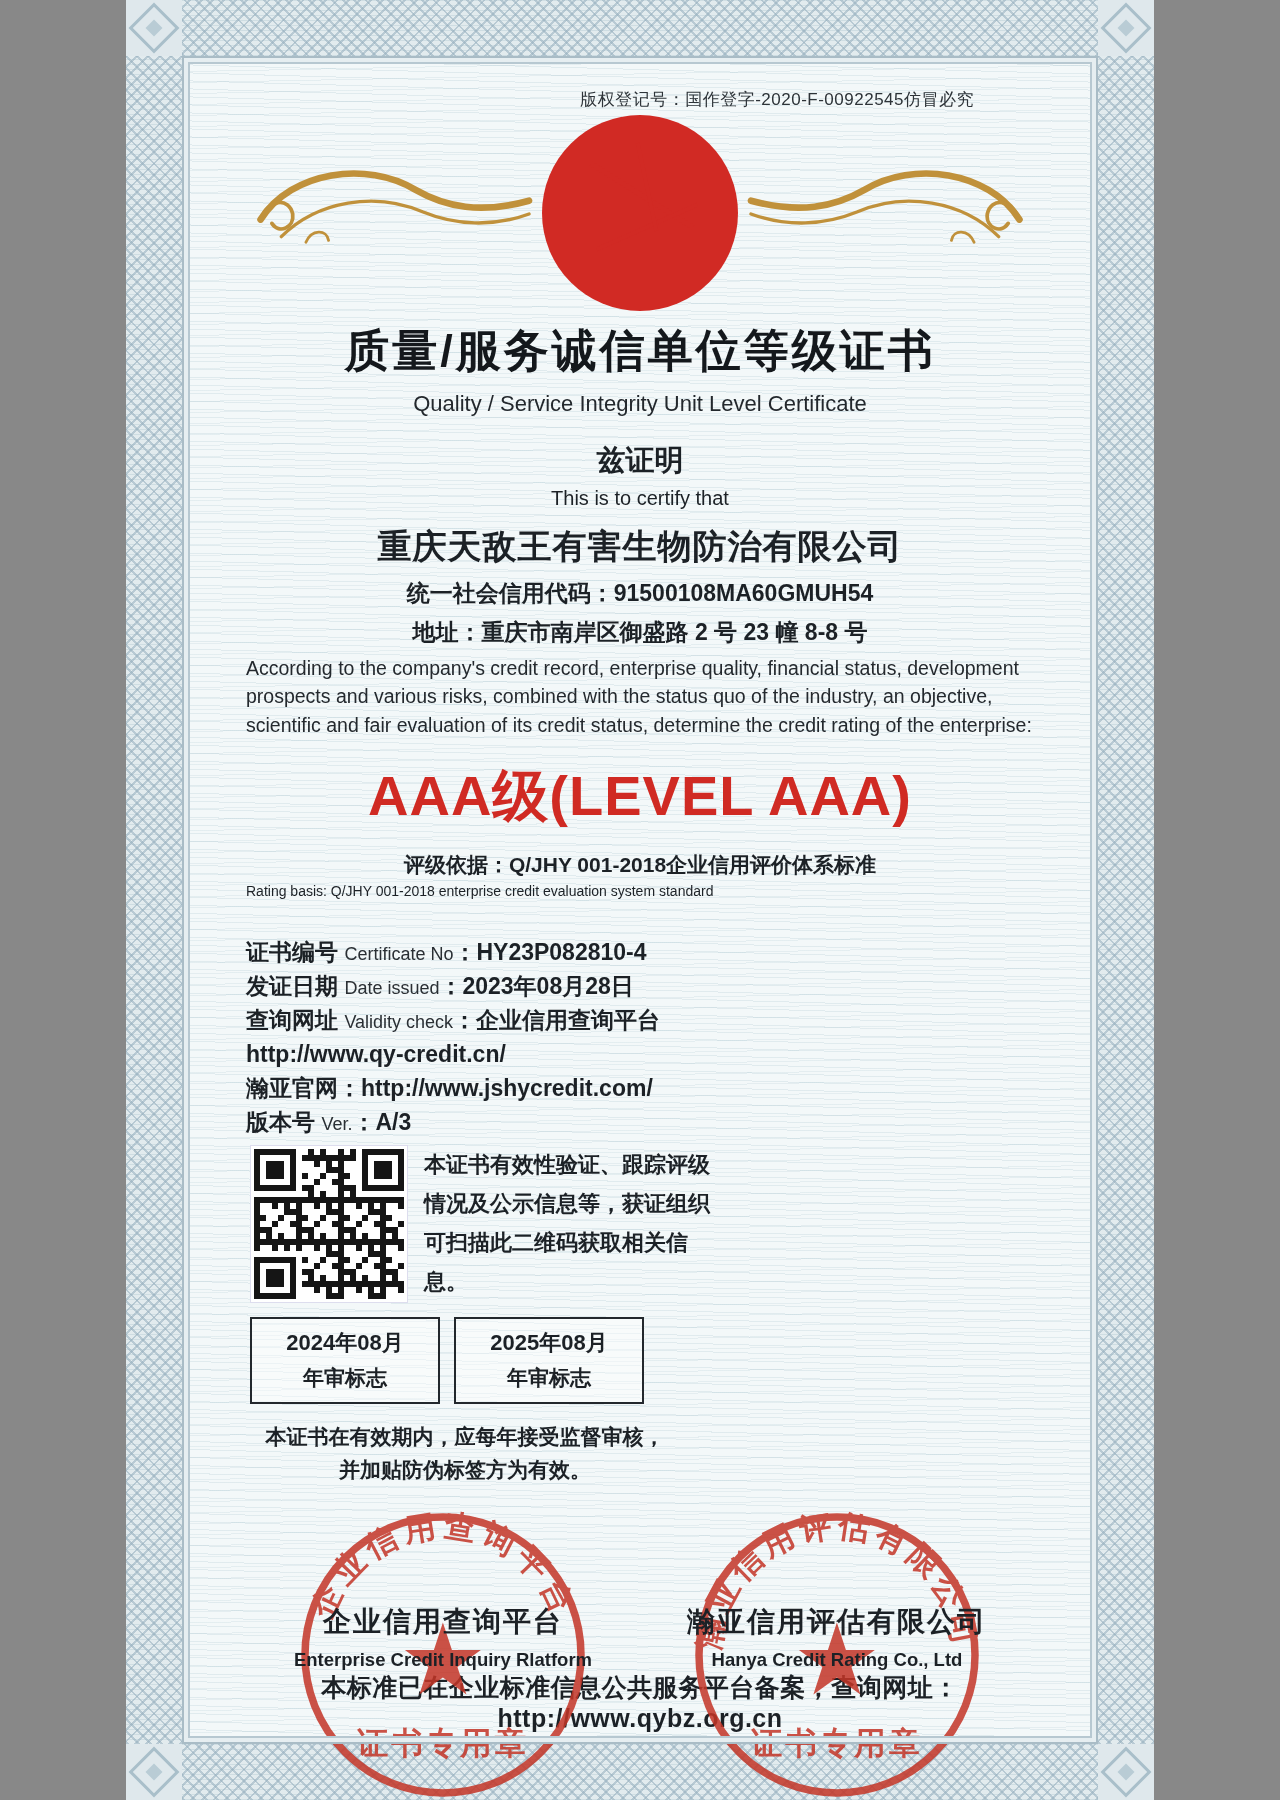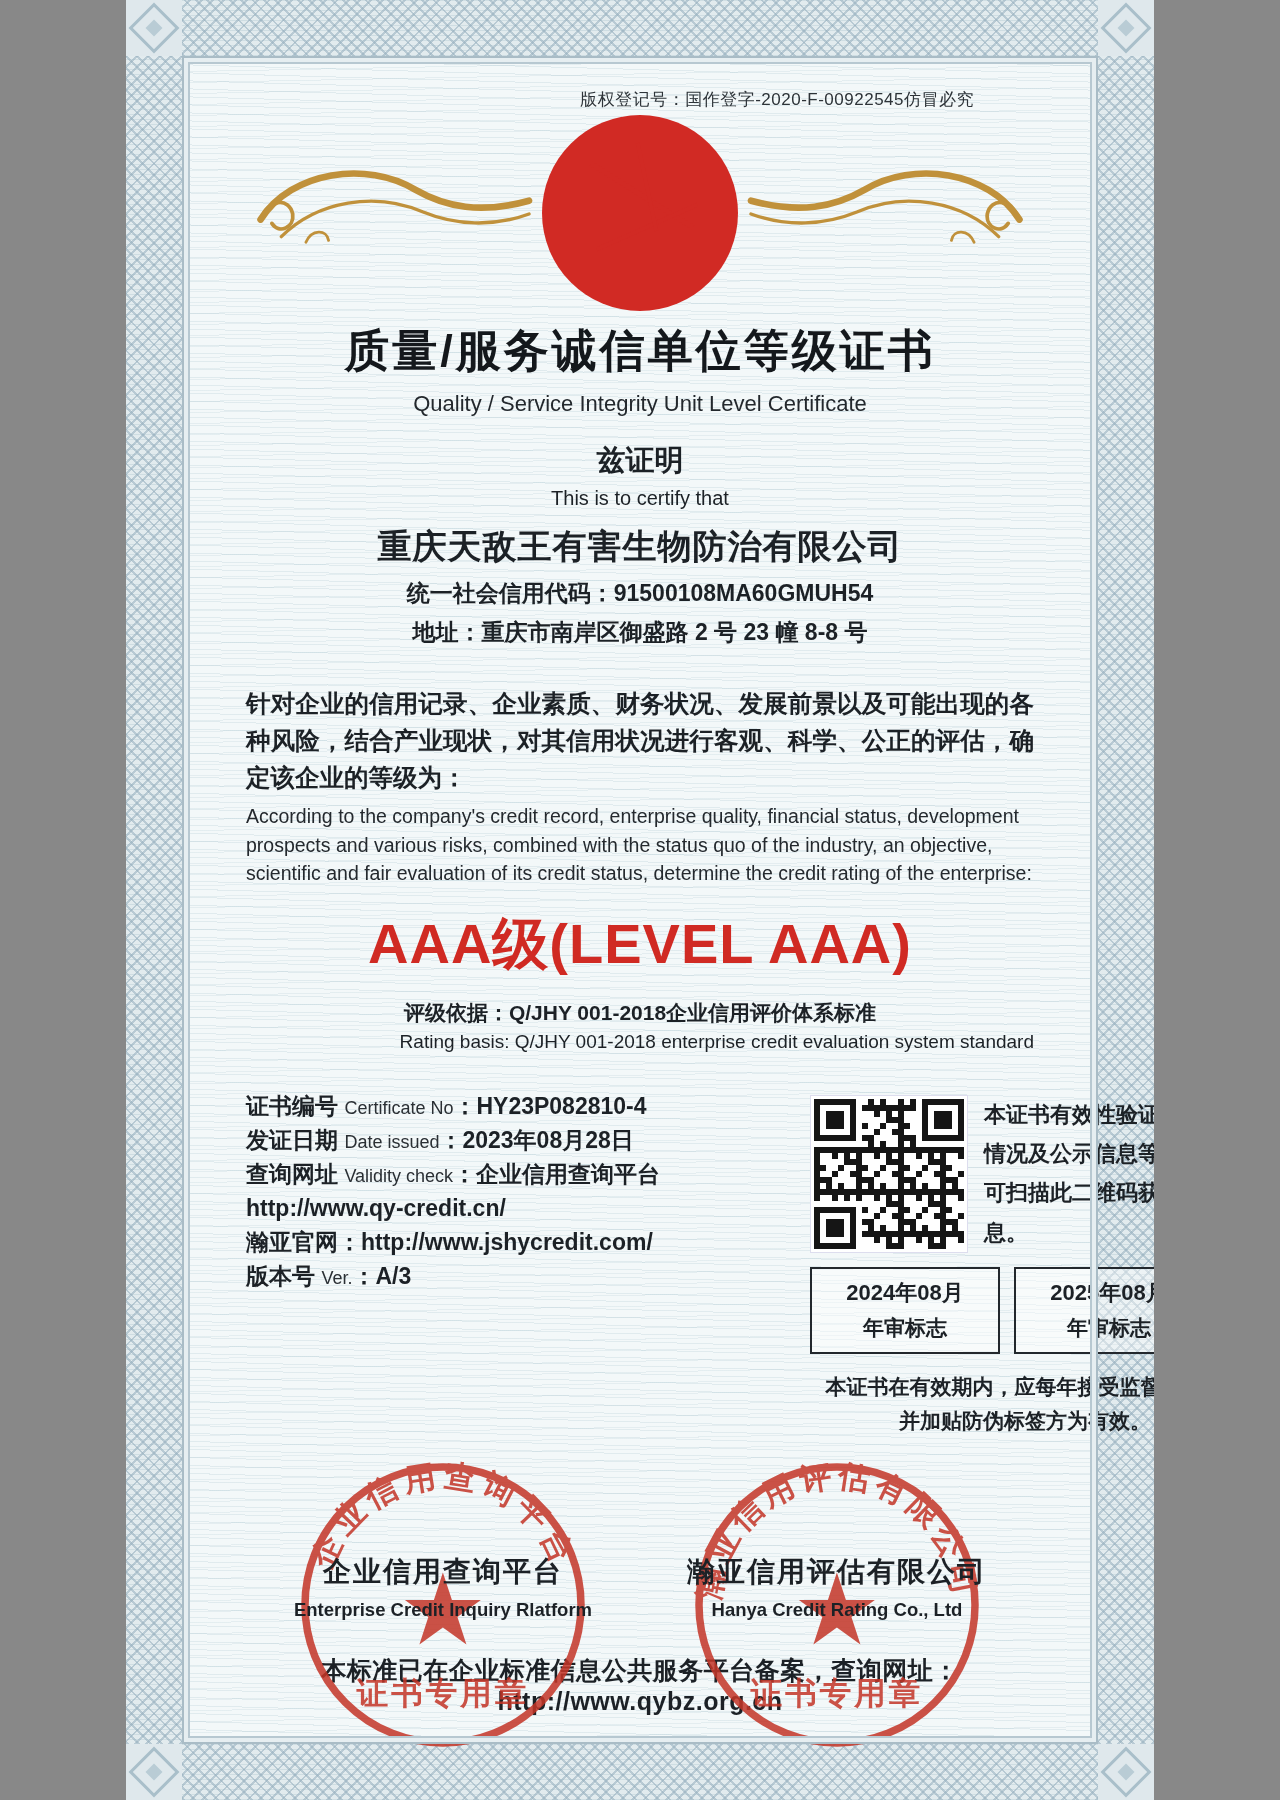--- a/index.html
+++ b/index.html
@@ -50,24 +50,24 @@
   .certify-zh{text-align:center;font-size:29px;font-weight:700;margin-top:24px;}
   .certify-en{text-align:center;font-size:20px;margin-top:6px;}
   .company{text-align:center;font-size:34px;font-weight:900;margin-top:14px;letter-spacing:1px;}
   .code,.addr{text-align:center;font-size:23px;font-weight:600;margin-top:8px;}
 
   .para-zh{font-size:24.5px;font-weight:700;line-height:1.5;margin-top:38px;text-align:justify;}
   .para-en{font-size:19.5px;line-height:1.45;margin-top:6px;color:#24292e;}
 
   .rating{text-align:center;font-size:56px;font-weight:900;color:#d02a23;margin-top:20px;letter-spacing:1px;}
   .basis-zh{text-align:center;font-size:21px;font-weight:700;margin-top:16px;}
-  .basis-en{text-align:right;font-size:19px;margin-top:4px;}
+  .basis-en{text-align:left;font-size:14px;margin-top:4px;}
 
   
-  .mid{display:flex;margin-top:42px;}
+  .mid{display:flex;margin-top:42px;flex-direction:column;}
   .details{width:560px;flex:0 0 auto;}
   .drow{font-size:23px;line-height:1.0;margin-bottom:11px;white-space:nowrap;}
   .drow .zh{font-weight:700;}
   .drow .en{font-size:18px;color:#2a2f34;}
   .rightcol{flex:1;display:flex;flex-direction:column;align-items:flex-start;padding-left:4px;}
   .qr-row{display:flex;align-items:flex-start;}
   #qr{display:grid;grid-template-columns:repeat(25,6px);grid-auto-rows:6px;background:#fff;
       padding:3px;border:1px solid #dde;}
   .qm{background:#151515;}
   .qr-info{width:292px;margin-left:16px;font-size:22px;font-weight:600;line-height:1.78;}
@@ -133,21 +133,20 @@
     <div class="title-zh">质量/服务诚信单位等级证书</div>
     <div class="title-en">Quality / Service Integrity Unit Level Certificate</div>
 
     <div class="certify-zh">兹证明</div>
     <div class="certify-en">This is to certify that</div>
 
     <div class="company">重庆天敌王有害生物防治有限公司</div>
     <div class="code">统一社会信用代码：91500108MA60GMUH54</div>
     <div class="addr">地址：重庆市南岸区御盛路 2 号 23 幢 8-8 号</div>
 
-    <div class="para-zh">针对企业的信用记录、企业素质、财务状况、发展前景以及可能出现的各种风险，结合产业现状，对其信用状况进行客观、科学、公正的评估，确定该企业的等级为：</div>
     <div class="para-en">According to the company's credit record, enterprise quality, financial status, development prospects and various risks, combined with the status quo of the industry, an objective, scientific and fair evaluation of its credit status, determine the credit rating of the enterprise:</div>
 
     <div class="rating">AAA级(LEVEL AAA)</div>
     <div class="basis-zh">评级依据：Q/JHY 001-2018企业信用评价体系标准</div>
     <div class="basis-en">Rating basis: Q/JHY 001-2018 enterprise credit evaluation system standard</div>
 
     <div class="mid">
       <div class="details">
         <div class="drow">
           <span class="zh">证书编号</span>

